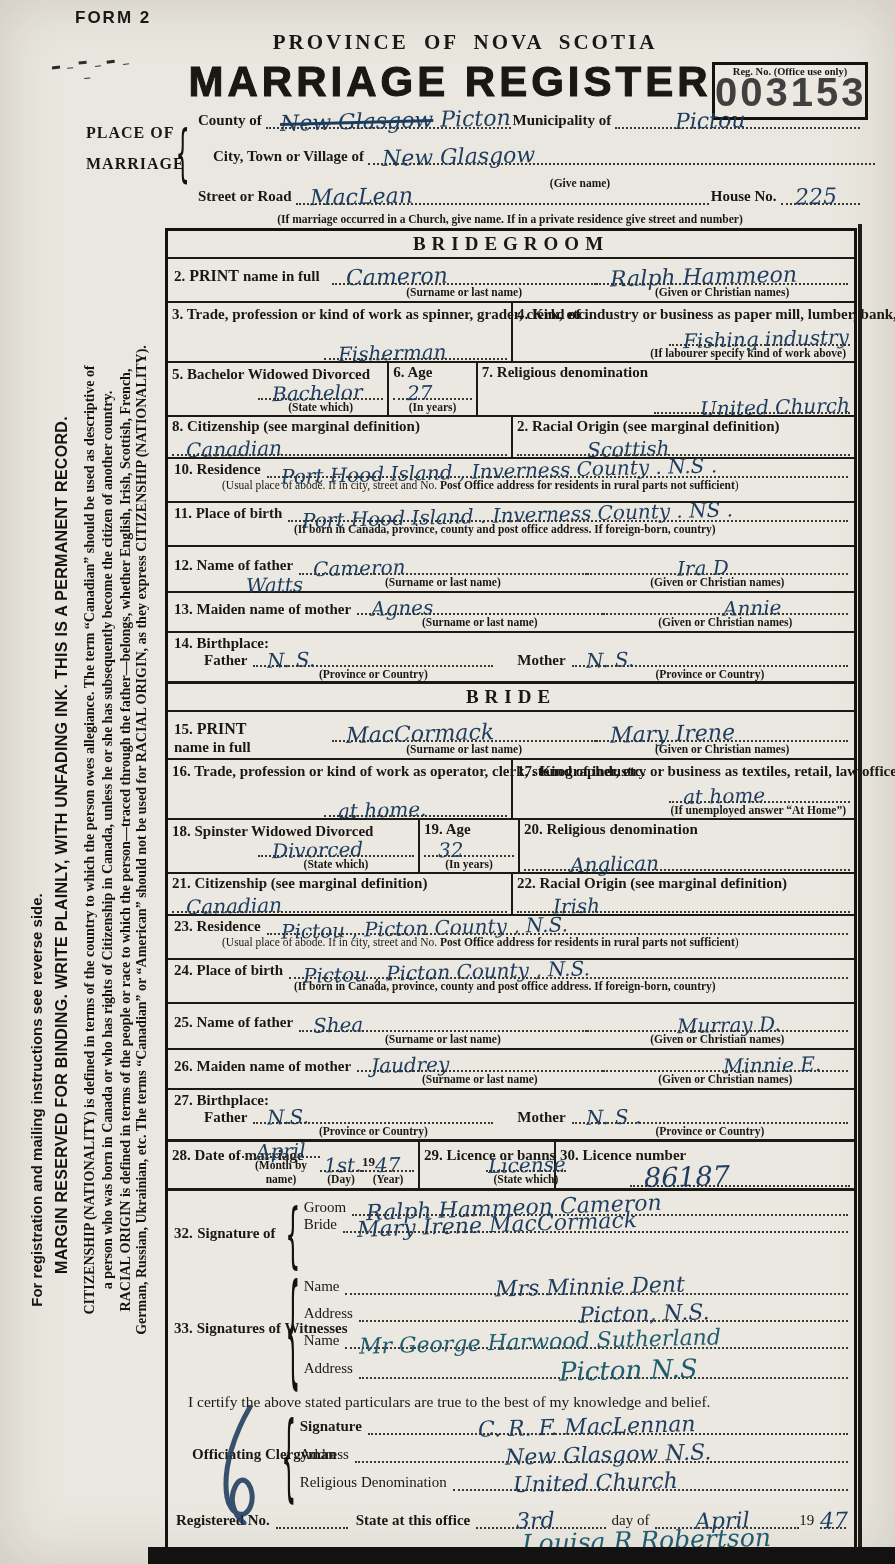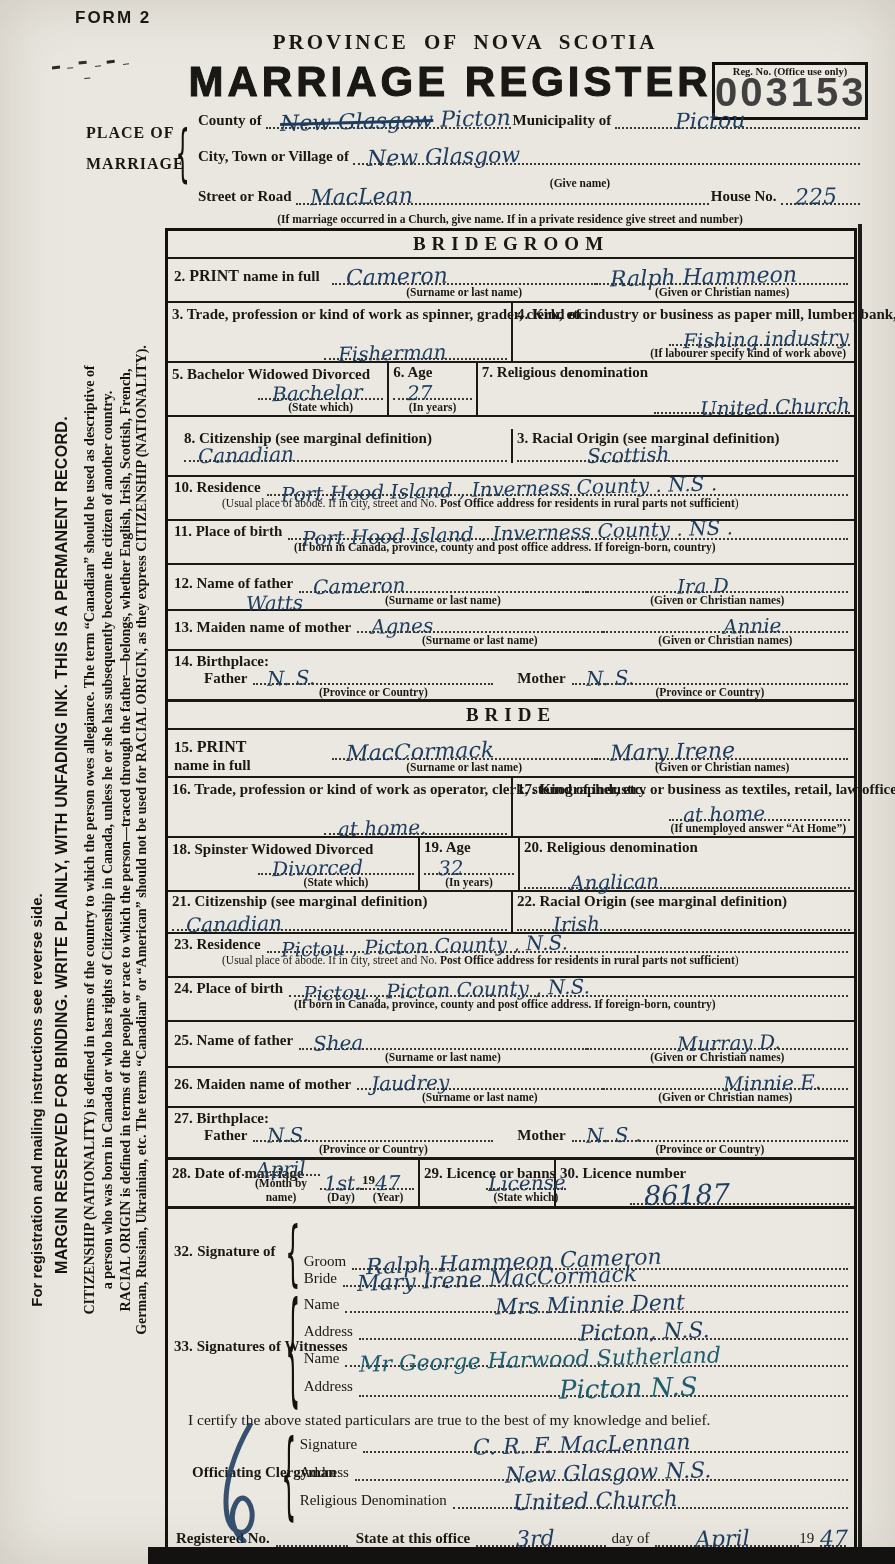--- a/index.html
+++ b/index.html
@@ -38,21 +38,21 @@
   .place-brc{position:absolute;left:173px;top:122px;font-size:30px;transform:scale(.75,2.1);transform-origin:top;}
   .hline{position:absolute;display:flex;align-items:flex-end;justify-content:space-between;}
   .lb{font-weight:bold;font-size:15px;white-space:nowrap;padding:0 4px 0 2px;}
   .fline{flex:1;border-bottom:2px dotted #3a382f;display:flex;align-items:flex-end;min-width:20px;position:relative;}
   .hw{font-family:"DejaVu Serif",serif;font-style:italic;font-size:20px;line-height:.8;color:#1e3d5e;
       white-space:nowrap;transform:rotate(-1.5deg);margin:0 0 -3px 14px;}
   .hw.big{font-size:22px;}
   .hw.teal{color:#1f5d6e;}
   .strike{text-decoration:line-through;text-decoration-thickness:2.5px;}
   .cty{left:196px;top:112px;width:664px;}
-  .city{left:196px;top:148px;width:664px;}
+  .city{left:211px;top:148px;width:664px;}
   .street{left:196px;top:188px;width:664px;}
   .cap{font-size:11.5px;font-weight:bold;text-align:center;line-height:1.25;}
   .give-cap{position:absolute;left:480px;top:176px;width:200px;}
   .church-cap{position:absolute;left:230px;top:212px;width:560px;}
   
   .box{position:absolute;left:165px;top:228px;width:692px;border:3.5px solid #14120e;border-bottom:none;
        box-sizing:border-box;background:rgba(255,255,255,.05);}
   .box *{box-sizing:border-box;}
   .sec-head{text-align:center;font-weight:bold;font-size:19px;letter-spacing:6px;
             padding:2px 0;border-bottom:2px solid #1b1914;min-height:27px;}
@@ -196,29 +196,29 @@
         <div class="cap">(In years)</div>
       </div>
       <div class="cell" style="flex:1;flex-direction:row">
         <div class="wlab">7.  Religious denomination</div>
         <span class="fline">
             <span class="hw" style="margin-left:46px">United Church</span>
           </span>
       </div>
     </div>
 
-    <div class="r" style="min-height:42px;padding:12px">
+    <div class="r" style="min-height:42px;padding:0">
       <div class="cell" style="width:50%;flex-direction:column">
         <div class="wlab">8.  Citizenship (see marginal definition)</div>
         <span class="fline">
             <span class="hw">Canadian</span>
           </span>
       </div>
       <div class="cell" style="flex:1;flex-direction:column">
-        <div class="wlab">3.  Racial Origin (see marginal definition)</div>
+        <div class="wlab">2.  Racial Origin (see marginal definition)</div>
         <span class="fline">
             <span class="hw" style="margin-left:70px">Scottish</span>
           </span>
       </div>
     </div>
 
     <div class="rb" style="min-height:44px">
       <div style="display:flex">
         <span class="wlab">10.  Residence</span>
         <span class="fline">
@@ -499,21 +499,21 @@
       </div>
     </div>
 
     <div class="r noline" style="min-height:80px;padding-top:8px">
       <div style="width:108px;display:flex;align-items:center">
         <span class="num">32.</span>
         <div class="pl wlab" style="text-align:center;flex:1">Signature
 of</div>
       </div>
       <span class="brc" style="font-size:34px;transform:scale(.7,2.1);align-self:center">{</span>
-      <div class="fcol" style="flex:1;justify-content:flex-end">
+      <div class="fcol" style="flex:1;justify-content:flex-start">
         <div style="display:flex">
           <span class="wlab" style="font-weight:normal">Groom</span>
           <span class="fline">
               <span class="hw big" style="transform:rotate(-2deg)">Ralph Hammeon Cameron</span>
             </span>
         </div>
         <div style="display:flex">
           <span class="wlab" style="font-weight:normal">Bride</span>
           <span class="fline">
               <span class="hw big" style="transform:rotate(-2deg)">Mary Irene MacCormack</span>
@@ -562,21 +562,21 @@
 
     <div class="r noline" style="min-height:88px">
       <svg class="flour" width="56" height="120" viewBox="0 0 56 120">
         <path d="M36 2 C22 26 8 62 13 92 C16 110 32 116 37 100 C42 84 30 66 22 80 C14 94 20 110 30 118" fill="none" stroke="#1d3a5c" stroke-width="5" stroke-linecap="round" opacity=".88"></path>
       </svg>
       <div class="pl wlab" style="width:104px;align-self:center;text-align:left;padding-left:18px">Officiating
 Clergyman</div>
       <span class="brc" style="font-size:34px;transform:scale(.7,2.8);align-self:center">{</span>
       <div class="fcol" style="flex:1;justify-content:space-around">
         <div style="display:flex">
-          <span class="wlab" style="font-weight:normal">Signature</span>
+          <span class="wlab" style="font-weight:bold">Signature</span>
           <span class="fline">
               <span class="hw big" style="margin-left:110px">C. R. F.  MacLennan</span>
             </span>
         </div>
         <div style="display:flex">
           <span class="wlab" style="font-weight:normal">Address</span>
           <span class="fline">
               <span class="hw big" style="margin-left:150px">New Glasgow  N.S.</span>
             </span>
         </div>

